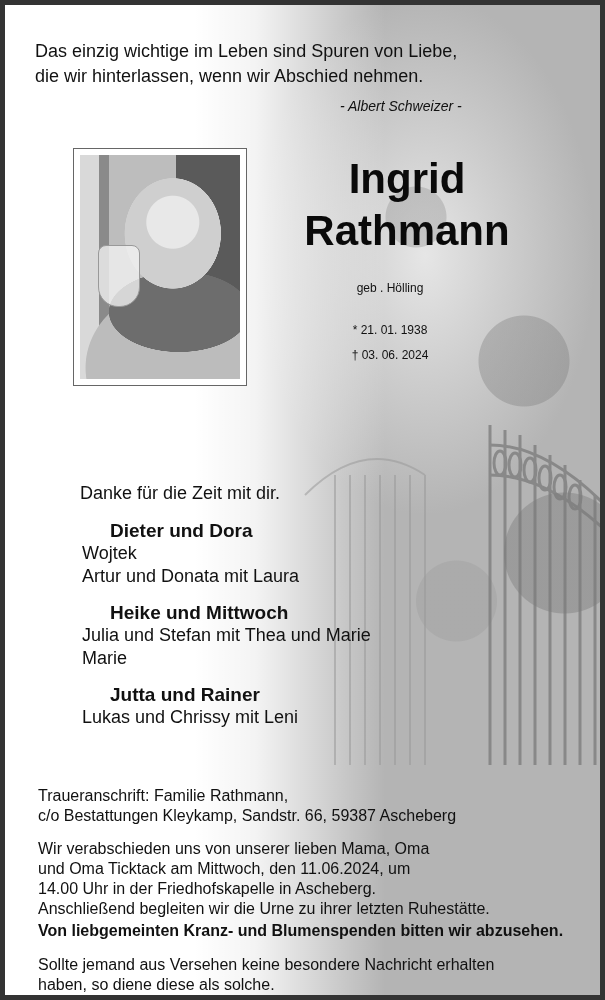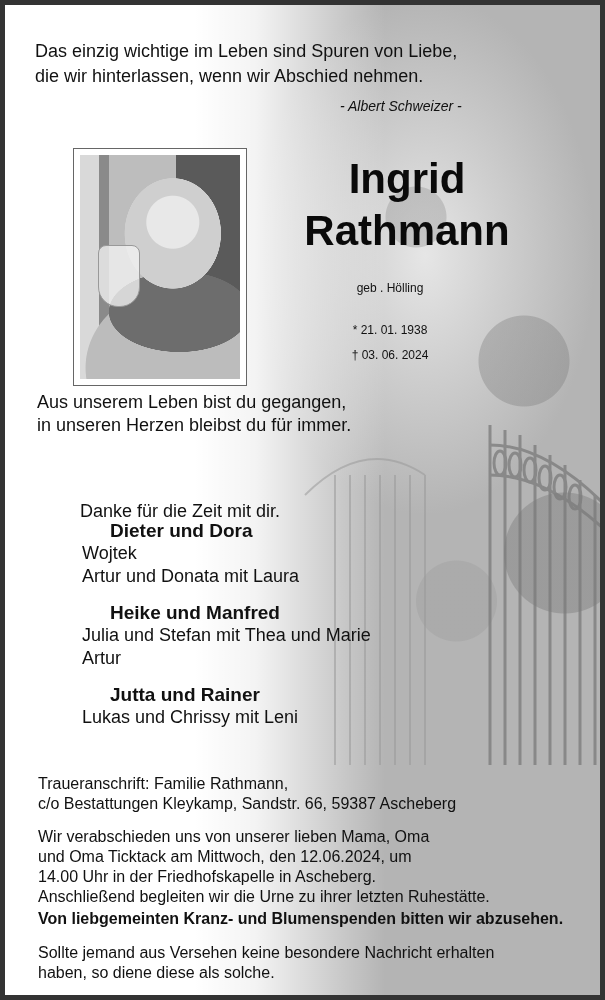--- a/index.html
+++ b/index.html
@@ -78,31 +78,31 @@
       font-size: 12px; color: #111;
     }
     .birthname { top: 276px; }
     .born { top: 318px; }
     .died { top: 343px; }
     .verse {
       position: absolute; left: 32px; top: 386px;
       font-size: 18px; line-height: 23px;
     }
     .thanks {
-      position: absolute; left: 75px; top: 478px; font-size: 18px; margin-top: 18px;
+      position: absolute; left: 75px; top: 478px; font-size: 18px;
     }
     .family {
       position: absolute; left: 77px; font-size: 18px; line-height: 23px;
     }
     .family .head { font-weight: bold; font-size: 19px; margin-left: 28px; }
     .fam1 { top: 514px; }
     .fam2 { top: 596px; }
     .fam3 { top: 678px; }
     .notice {
-      position: absolute; left: 33px; font-size: 16px; line-height: 20px; color: #111;
+      position: absolute; left: 33px; font-size: 16px; line-height: 20px; color: #111; margin-top: 12px;
     }
     .n1 { top: 769px; }
     .n2 { top: 822px; }
     .n3 { top: 904px; font-weight: bold; }
     .n4 { top: 938px; }
   </style>
 </head>
 <body>
 
 <div class="frame">
@@ -152,49 +152,45 @@
         <div class="glass"></div>
       </div>
     </div>
 
     <div class="name first">Ingrid</div>
     <div class="name last">Rathmann</div>
     <div class="centered birthname">geb . Hölling</div>
     <div class="centered born">* 21. 01. 1938</div>
     <div class="centered died">† 03. 06. 2024</div>
 
-    <div class="verse">
-      <div>Aus unserem Leben bist du gegangen,</div>
-      <div>in unseren Herzen bleibst du für immer.</div>
-    </div>
 
     <div class="thanks">Danke für die Zeit mit dir.</div>
 
     <div class="family fam1">
       <div class="head">Dieter und Dora</div>
       <div>Wojtek</div>
       <div>Artur und Donata mit Laura</div>
     </div>
     <div class="family fam2">
-      <div class="head">Heike und Manfred</div>
+      <div class="head">Heike und Mittwoch</div>
       <div>Julia und Stefan mit Thea und Marie</div>
-      <div>Artur</div>
+      <div>Marie</div>
     </div>
     <div class="family fam3">
       <div class="head">Jutta und Rainer</div>
       <div>Lukas und Chrissy mit Leni</div>
     </div>
 
     <div class="notice n1">
       <div>Traueranschrift: Familie Rathmann,</div>
       <div>c/o Bestattungen Kleykamp, Sandstr. 66, 59387 Ascheberg</div>
     </div>
     <div class="notice n2">
       <div>Wir verabschieden uns von unserer lieben Mama, Oma</div>
-      <div>und Oma Ticktack am Mittwoch, den 12.06.2024, um</div>
+      <div>und Oma Ticktack am Mittwoch, den 11.06.2024, um</div>
       <div>14.00 Uhr in der Friedhofskapelle in Ascheberg.</div>
       <div>Anschließend begleiten wir die Urne zu ihrer letzten Ruhestätte.</div>
     </div>
     <div class="notice n3">Von liebgemeinten Kranz- und Blumenspenden bitten wir abzusehen.</div>
     <div class="notice n4">
       <div>Sollte jemand aus Versehen keine besondere Nachricht erhalten</div>
       <div>haben, so diene diese als solche.</div>
     </div>
   </div>
 </div>

